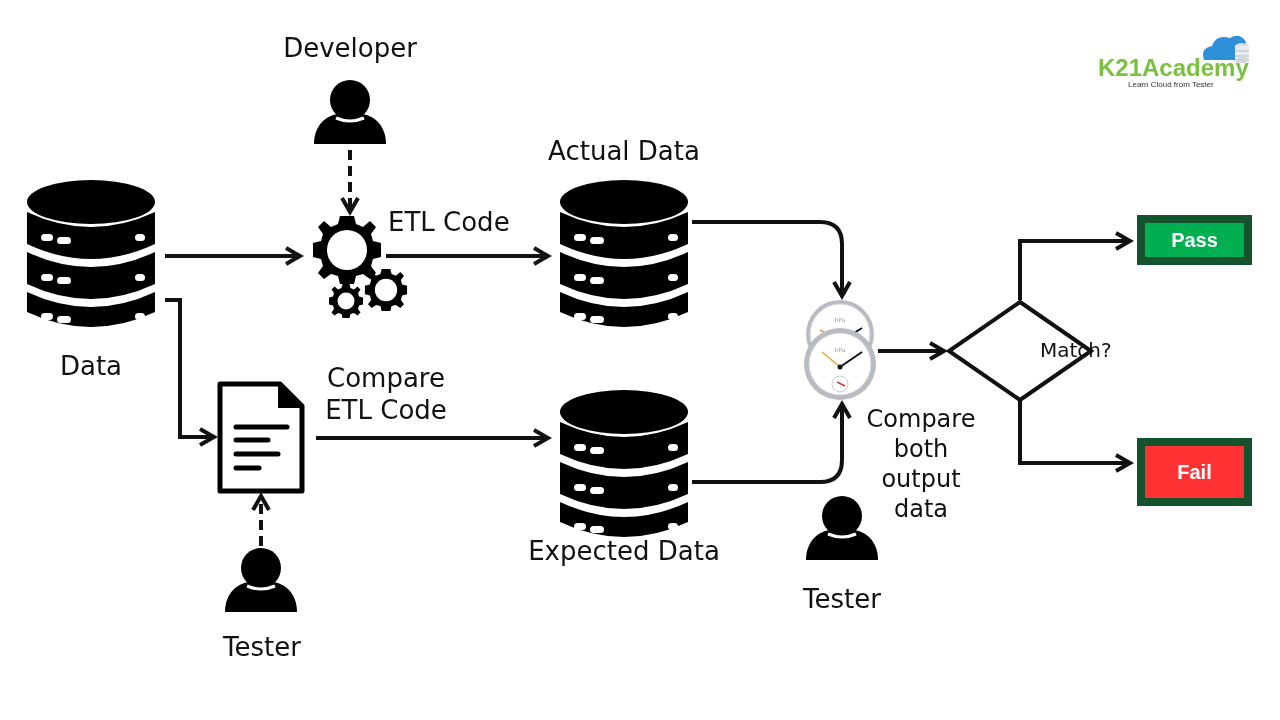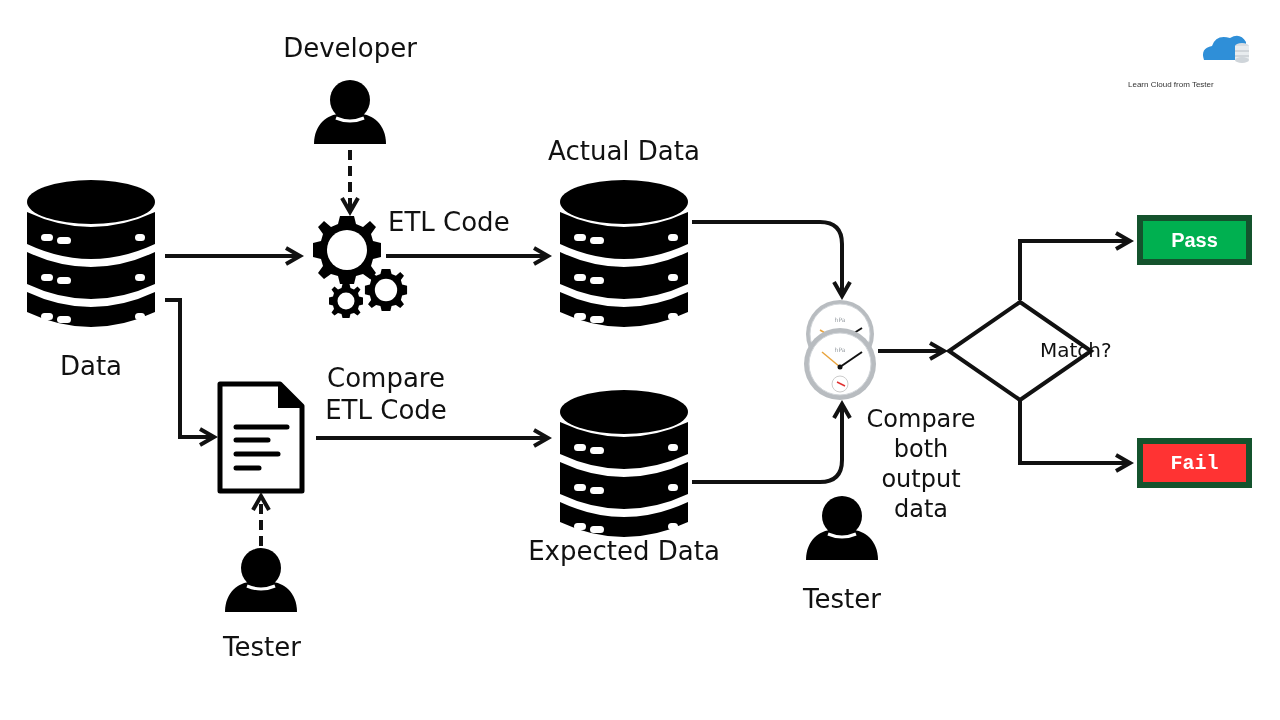--- a/index.html
+++ b/index.html
@@ -1,20 +1,20 @@
 <!DOCTYPE html>
 <html><head>
 <meta charset="utf-8">
 <style>
   html, body { margin: 0; padding: 0; background: #ffffff; }
   body { width: 1280px; height: 720px; position: relative; overflow: hidden; font-family: "DejaVu Sans", sans-serif; }
   #canvas { position: absolute; left: 0; top: 0; width: 1280px; height: 720px; }
   .lbl { position: absolute; color: #111; font-family: "DejaVu Sans", sans-serif; font-size: 26px; line-height: 1.15; white-space: nowrap; }
   .lbl.center { text-align: center; transform: translateX(-50%); }
-  .box { position: absolute; border: 6px solid #14532d; box-sizing: border-box; color: #fff; font-weight: bold; font-size: 20px; display: flex; align-items: center; justify-content: center; font-family: "Liberation Sans", sans-serif; }
+  .box { position: absolute; border: 8px solid #14532d; box-sizing: border-box; color: #fff; font-weight: bold; font-size: 20px; display: flex; align-items: center; justify-content: center; font-family: "Liberation Sans", sans-serif; }
   .logo { position: absolute; left: 1096px; top: 32px; width: 160px; height: 62px; }
   .logo-text { position: absolute; left: 2px; top: 22px; font-family: "Liberation Sans", sans-serif; font-weight: bold; font-size: 24px; color: #7ac142; letter-spacing: 0px; }
   .logo-tag { position: absolute; left: 32px; top: 48px; font-family: "Liberation Sans", sans-serif; font-size: 8px; color: #333; }
 </style>
 </head>
 <body>
 
 <svg id="canvas" viewBox="0 0 1280 720" xmlns="http://www.w3.org/2000/svg">
   <defs>
     <marker id="arr" viewBox="0 0 10 10" refX="8" refY="5" markerWidth="5" markerHeight="5" orient="auto">
@@ -152,27 +152,28 @@
   <div>both</div>
   <div>output</div>
   <div>data</div>
 </div>
 
 <div class="lbl" style="left:1040px; top:339px; font-size:20px;">Match?</div>
 
 <div class="box" style="left:1137px; top:215px; width:115px; height:50px; background:#00b050;">
   <span>Pass</span>
 </div>
-<div class="box" style="left:1137px; top:438px; width:115px; height:50px; background:#ff3333;font-family:Liberation Mono, monospace;">
+<div class="box" style="left:1137px; top:438px; width:115px; height:68px; background:#ff3333;">
   <span>Fail</span>
 </div>
 
 <div class="logo">
   <svg width="160" height="62" style="position:absolute;left:0;top:0;">
     <path d="M108,28 Q104,16 116,14 Q120,2 134,6 Q144,0 150,10 L150,28 Z" fill="#2f8fd8"></path>
     <ellipse cx="146" cy="14" rx="7" ry="3" fill="#d8dde2"></ellipse>
     <rect x="139" y="14" width="14" height="14" fill="#e8ecef"></rect>
     <ellipse cx="146" cy="28" rx="7" ry="3" fill="#cfd5da"></ellipse>
     <line x1="139" y1="19" x2="153" y2="19" stroke="#b8bec4" stroke-width="1"></line>
     <line x1="139" y1="24" x2="153" y2="24" stroke="#b8bec4" stroke-width="1"></line>
   </svg>
+  <div class="logo-text">K21Academy</div>
   <div class="logo-tag">Learn Cloud from Tester</div>
 </div>
 
 </body></html>

